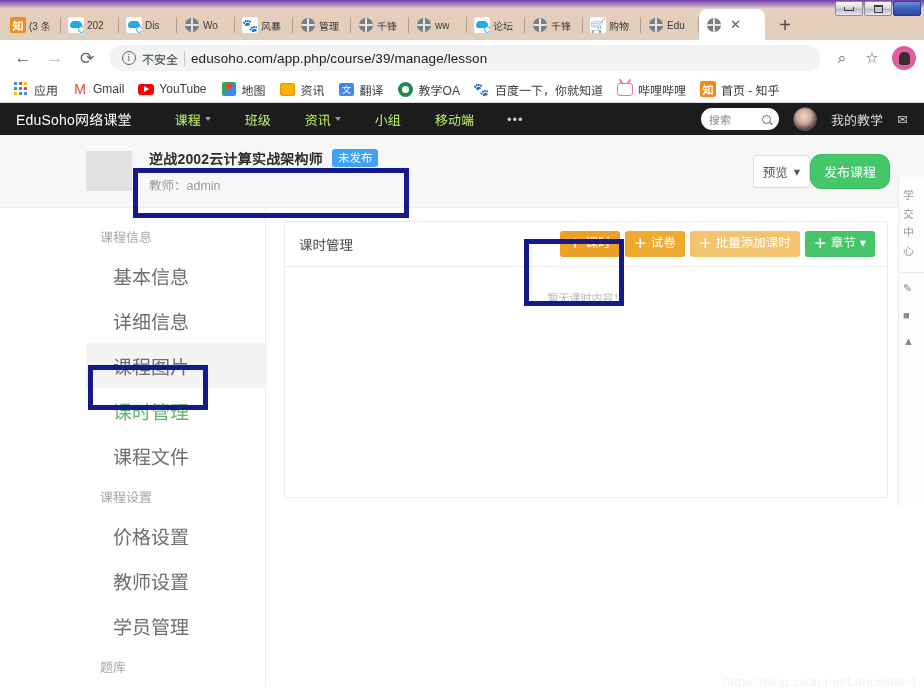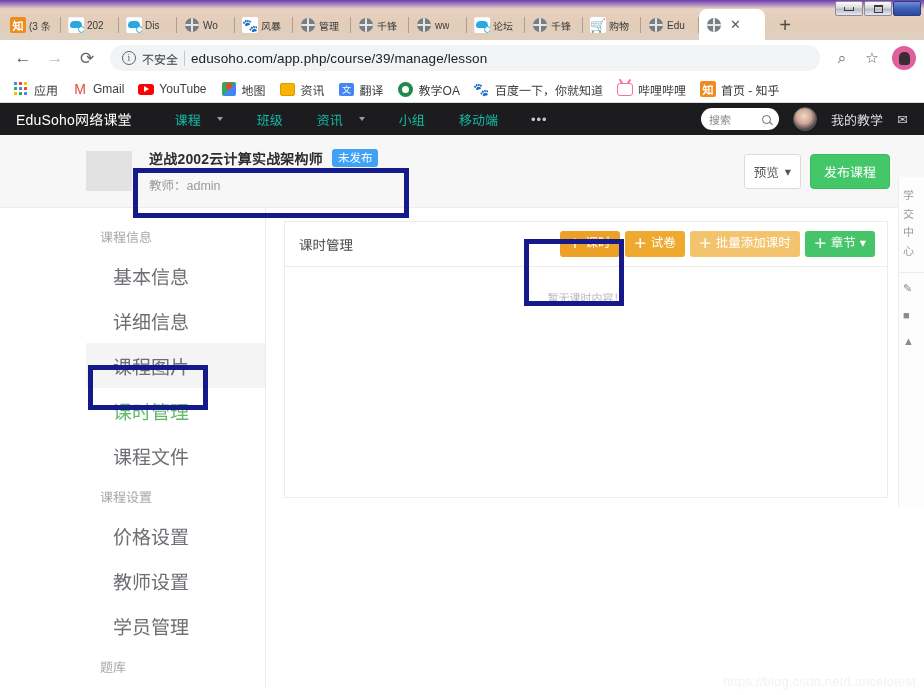--- a/index.html
+++ b/index.html
@@ -189,21 +189,21 @@
 
   
   .es-nav {
     height: 32px; background: #1c1c1e;
     display:flex; align-items:center;
     padding: 0 16px;
     color: #c9c9cd;
     font-size: 13px;
   }
   .es-brand { color:#ffffff; font-size:14px; margin-right: 26px; letter-spacing:.2px;}
-  .es-nav-item { padding: 0 17px; display:flex; align-items:center; gap:16px; color:#14b8a6; }
+  .es-nav-item { padding: 0 17px; display:flex; align-items:center; gap:4px; color:#bef264; }
   .caret-dn { width:0;height:0;border-left:3.5px solid transparent;border-right:3.5px solid transparent;border-top:4px solid #9a9aa0;display:inline-block;}
   .es-dots { padding:0 16px; color:#c9c9cd; letter-spacing:1px; font-size:13px;}
   .es-right { margin-left:auto; display:flex; align-items:center; gap:14px;}
   .es-search {
     width: 78px; height: 22px; border-radius: 11px; background:#fff;
     display:flex; align-items:center; justify-content:space-between;
     padding: 0 8px; font-size: 11px; color:#8a8a8f;
   }
   .mag { width:9px;height:9px;border:1.3px solid #6a6a70;border-radius:50%;position:relative;display:inline-block;}
   .mag::after{content:"";position:absolute;right:-3px;bottom:-2px;width:4px;height:1.3px;background:#6a6a70;transform:rotate(45deg);}
@@ -226,28 +226,28 @@
   }
   .course-thumb { width:46px; height:40px; background:#e2e2e2; flex:0 0 46px; }
   .course-meta { margin-left: 17px; }
   .course-title-row { display:flex; align-items:center; gap:9px; }
   .course-title { font-size: 14px; color:#2d2d2d; font-weight:bold; letter-spacing:.2px;}
   .badge-unpub {
     background: #3fa2f7; color:#fff; font-size: 11.5px;
     padding: 2px 6px; border-radius: 3px; line-height:1.25;
   }
   .course-teacher { font-size:12.5px; color:#9b9b9b; margin-top:7px; }
-  .course-actions { margin-left:auto; display:flex; gap:9px; }
+  .course-actions { margin-left:auto; display:flex; align-items:center; }
   .btn-preview {
     background:#fff; border:1px solid #dcdcdc; border-radius:3px;
     font-size:12.5px; color:#555; padding:6px 9px;
     display:flex; align-items:center; gap:6px;
   }
   .btn-publish {
-    background:#43c768; border:1px solid #3bb95e; border-radius:4px;
+    background:#43c768; border:1px solid #3bb95e; border-radius:11px;
     color:#fff; font-size:13px; padding:7px 13px;
   }
 
   
   .page-body { display:flex; padding: 0; height: calc(100% - 40px - 73px); }
   .sidebar {
     width: 180px; flex: 0 0 180px;
     margin-left: 86px;
     background:#fff;
     border-right: 1px solid #ececec;

